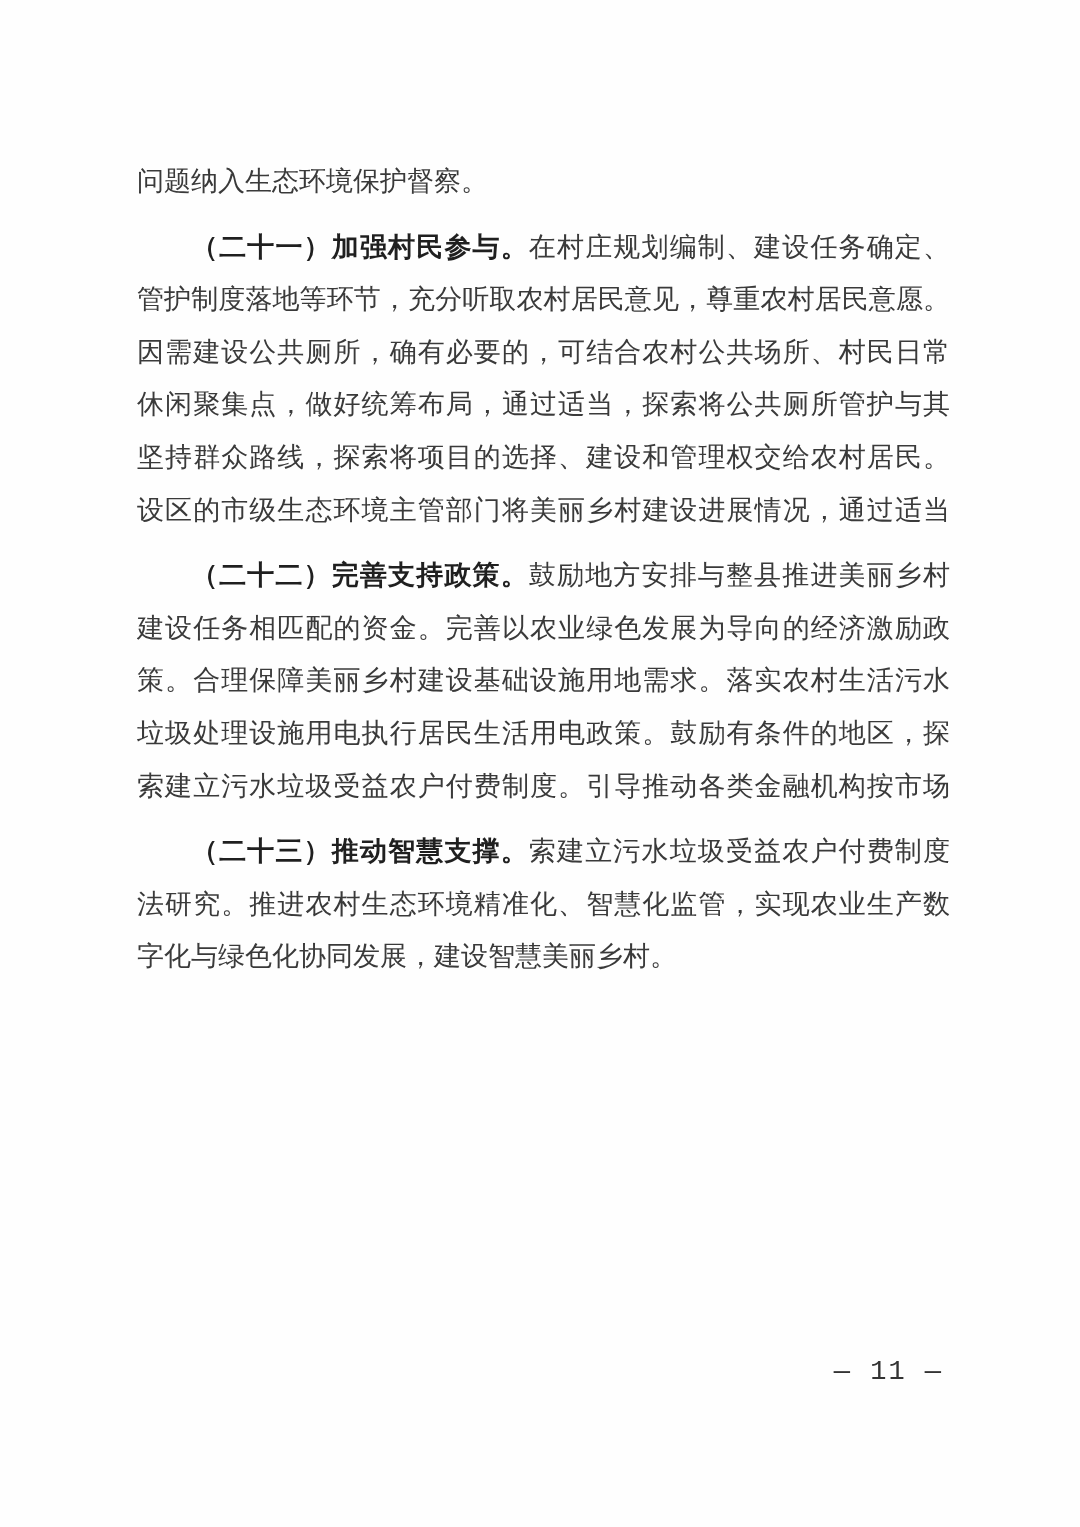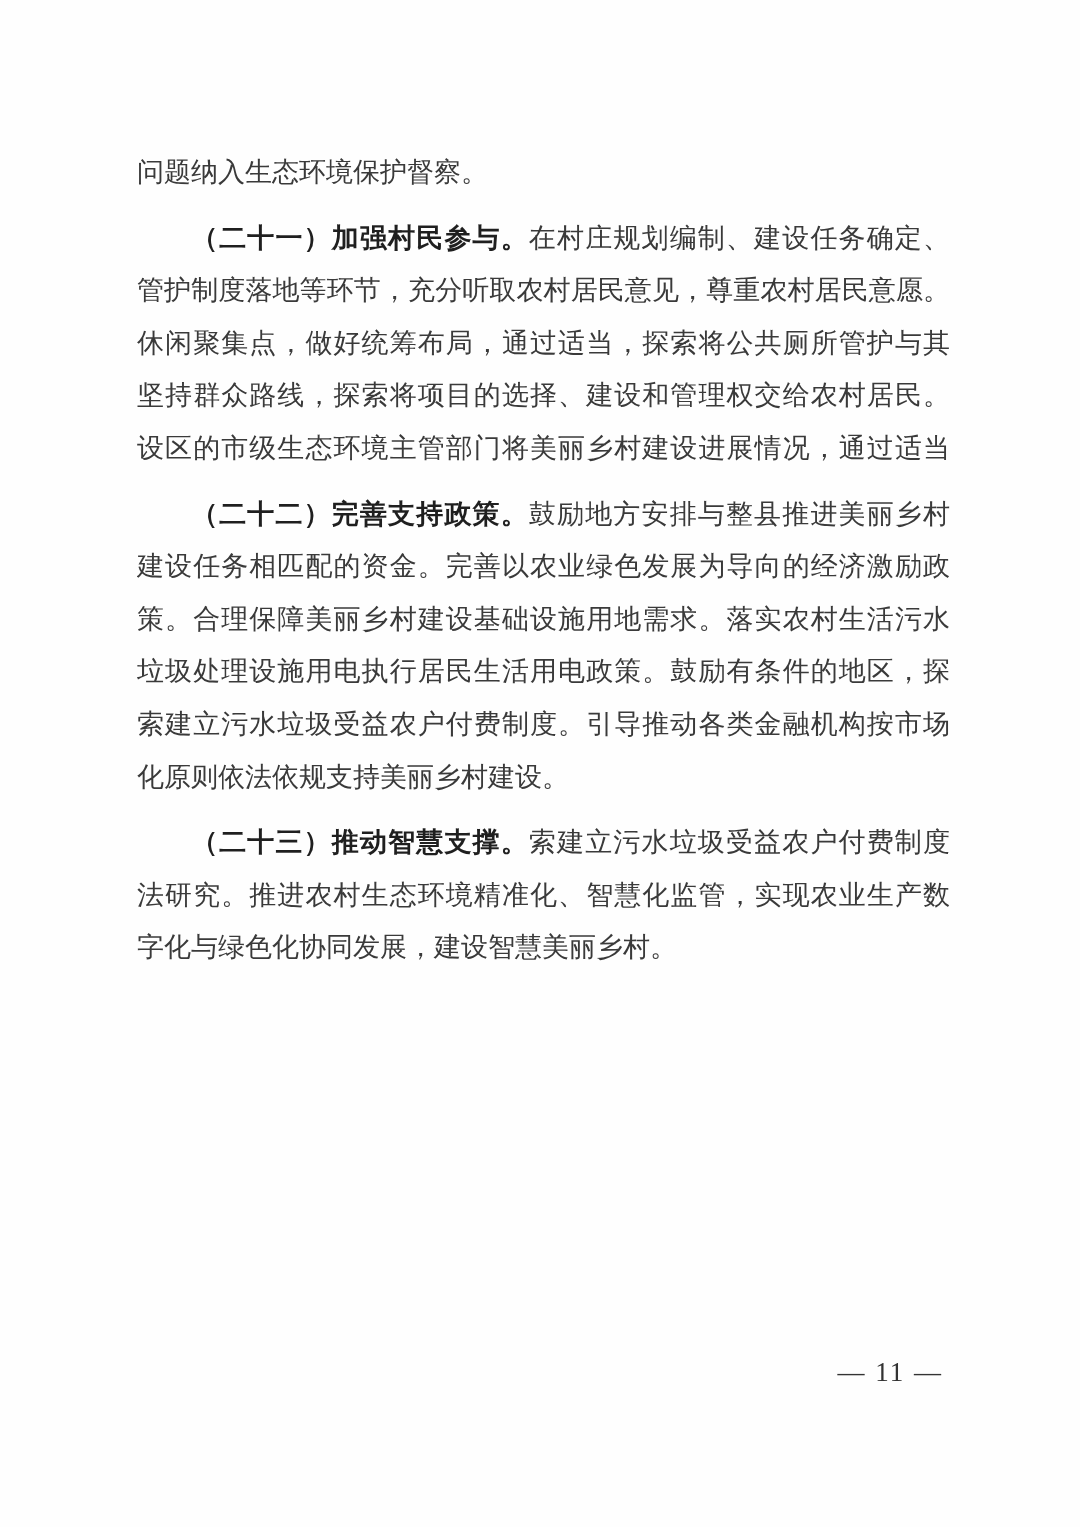--- a/index.html
+++ b/index.html
@@ -11,21 +11,21 @@
     position: relative;
     width: 1080px;
     height: 1527px;
     background: #fefefe;
     overflow: hidden;
     font-family: "Liberation Serif", serif;
   }
   .text-block {
     position: absolute;
     left: 137px;
-    top: 146px;
+    top: 155px;
     width: 813px;
     font-size: 27px;
     color: #3a3a3a;
     letter-spacing: 0;
   }
   .line {
     height: 52.6px;
     line-height: 52.6px;
     overflow: hidden;
   }
@@ -53,57 +53,57 @@
     color: #3a3a3a;
   }
   .page-footer {
     position: absolute;
     top: 1352px;
     right: 137px;
     height: 40px;
     line-height: 40px;
     font-size: 27px;
     color: #333333;
-    font-family: Liberation Serif, serif;
+    font-family: Liberation Mono, monospace;
     letter-spacing: 2px;
   }
 </style>
 </head>
 <body>
 
 <div class="page">
   <div class="text-block">
 
     <div class="line"><span class="section-head"></span><span class="body-text">问题纳入生态环境保护督察。</span></div>
 
     <div class="line justify para-start"><span class="section-head">（二十一）加强村民参与。</span><span class="body-text">在村庄规划编制、建设任务确定、</span></div>
 
     <div class="line justify"><span class="section-head"></span><span class="body-text">管护制度落地等环节，充分听取农村居民意见，尊重农村居民意愿。</span></div>
 
+    <div class="line justify"><span class="section-head"></span><span class="body-text">因需建设公共厕所，确有必要的，可结合农村公共场所、村民日常</span></div>
 
     <div class="line justify"><span class="section-head"></span><span class="body-text">休闲聚集点，做好统筹布局，通过适当，探索将公共厕所管护与其</span></div>
 
 
     <div class="line justify"><span class="section-head"></span><span class="body-text">坚持群众路线，探索将项目的选择、建设和管理权交给农村居民。</span></div>
 
     <div class="line justify"><span class="section-head"></span><span class="body-text">设区的市级生态环境主管部门将美丽乡村建设进展情况，通过适当</span></div>
 
 
 
     <div class="line justify para-start"><span class="section-head">（二十二）完善支持政策。</span><span class="body-text">鼓励地方安排与整县推进美丽乡村</span></div>
 
     <div class="line justify"><span class="section-head"></span><span class="body-text">建设任务相匹配的资金。完善以农业绿色发展为导向的经济激励政</span></div>
 
     <div class="line justify"><span class="section-head"></span><span class="body-text">策。合理保障美丽乡村建设基础设施用地需求。落实农村生活污水</span></div>
 
     <div class="line justify"><span class="section-head"></span><span class="body-text">垃圾处理设施用电执行居民生活用电政策。鼓励有条件的地区，探</span></div>
 
     <div class="line justify"><span class="section-head"></span><span class="body-text">索建立污水垃圾受益农户付费制度。引导推动各类金融机构按市场</span></div>
 
-    <div class="line"><span class="section-head"></span><span class="body-text">化原则依法依规支持美丽乡村建设。</span></div>
 
     <div class="line justify para-start"><span class="section-head">（二十三）推动智慧支撑。</span><span class="body-text">索建立污水垃圾受益农户付费制度</span></div>
 
     <div class="line justify"><span class="section-head"></span><span class="body-text">法研究。推进农村生态环境精准化、智慧化监管，实现农业生产数</span></div>
 
     <div class="line"><span class="section-head"></span><span class="body-text">字化与绿色化协同发展，建设智慧美丽乡村。</span></div>
 
 
   </div>
 

